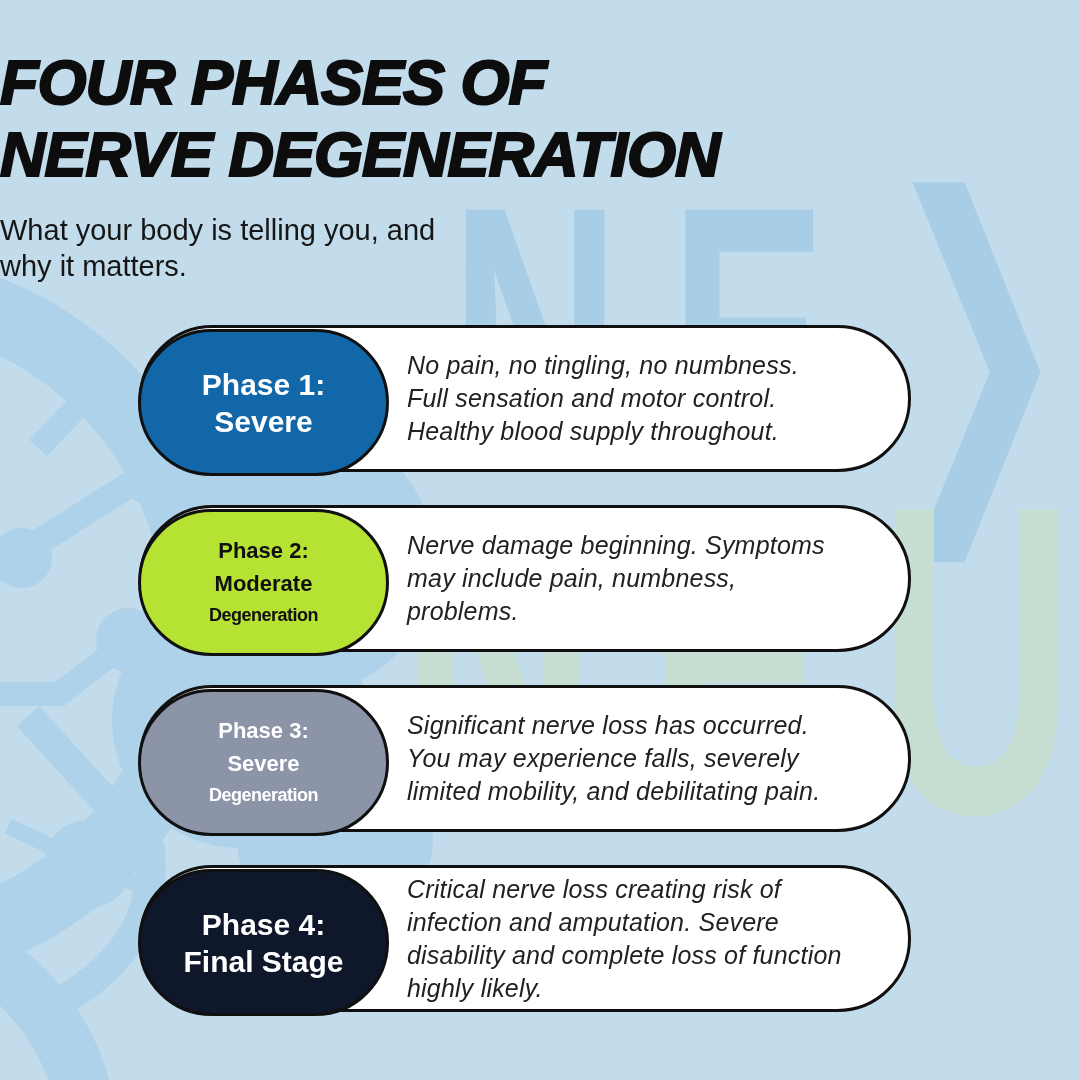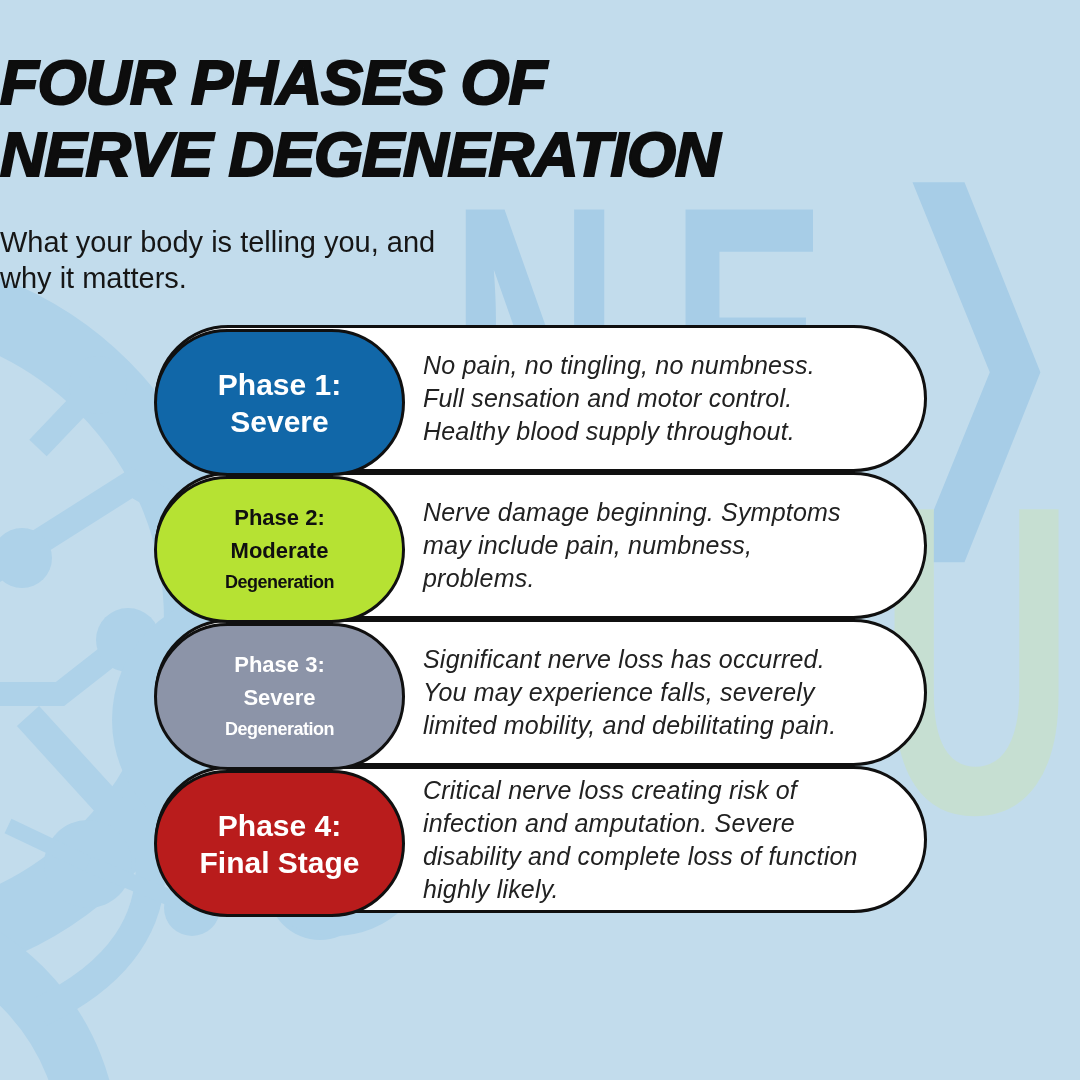--- a/index.html
+++ b/index.html
@@ -34,36 +34,37 @@
   .header { position: absolute; left: 0; top: 46px; width: 1080px; text-align: left; z-index: 2; }
   .title-line {
     font-size: 63px;
     line-height: 72px;
     font-weight: bold;
     font-style: italic;
     letter-spacing: -1px;
     color: #0d0d0d;
     -webkit-text-stroke: 2.2px #0d0d0d;
   }
-  .subtitle { margin-top: 34px; }
+  .subtitle { margin-top: 22px; }
   .subtitle-line {
     font-size: 29px;
     line-height: 36px;
     color: #161616;
   }
 
   
   .rows {
     position: absolute;
-    left: 155px;
+    left: 139px;
     top: 325px;
     width: 772px;
     z-index: 3;
     display: flex;
     flex-direction: column;
+    gap: 33px;
   }
   .row {
     position: relative;
     height: 147px;
   }
   .card {
     position: absolute;
     inset: 0;
     background: #ffffff;
     border: 3px solid #101010;
@@ -179,21 +180,21 @@
       <div class="card">
         <div class="desc">
           <div class="desc-line">Significant nerve loss has occurred.</div>
           <div class="desc-line">You may experience falls, severely</div>
           <div class="desc-line">limited mobility, and debilitating pain.</div>
         </div>
       </div>
     </div>
 
     <div class="row">
-      <div class="badge badge--lines2" style="background-color: #b91c1c; color: rgb(255, 255, 255);">
+      <div class="badge badge--lines2" style="background-color: #0f172a; color: rgb(255, 255, 255);">
         <div class="badge-line">Phase 4:</div>
         <div class="badge-line">Final Stage</div>
       </div>
       <div class="card">
         <div class="desc">
           <div class="desc-line">Critical nerve loss creating risk of</div>
           <div class="desc-line">infection and amputation. Severe</div>
           <div class="desc-line">disability and complete loss of function</div>
           <div class="desc-line">highly likely.</div>
         </div>

